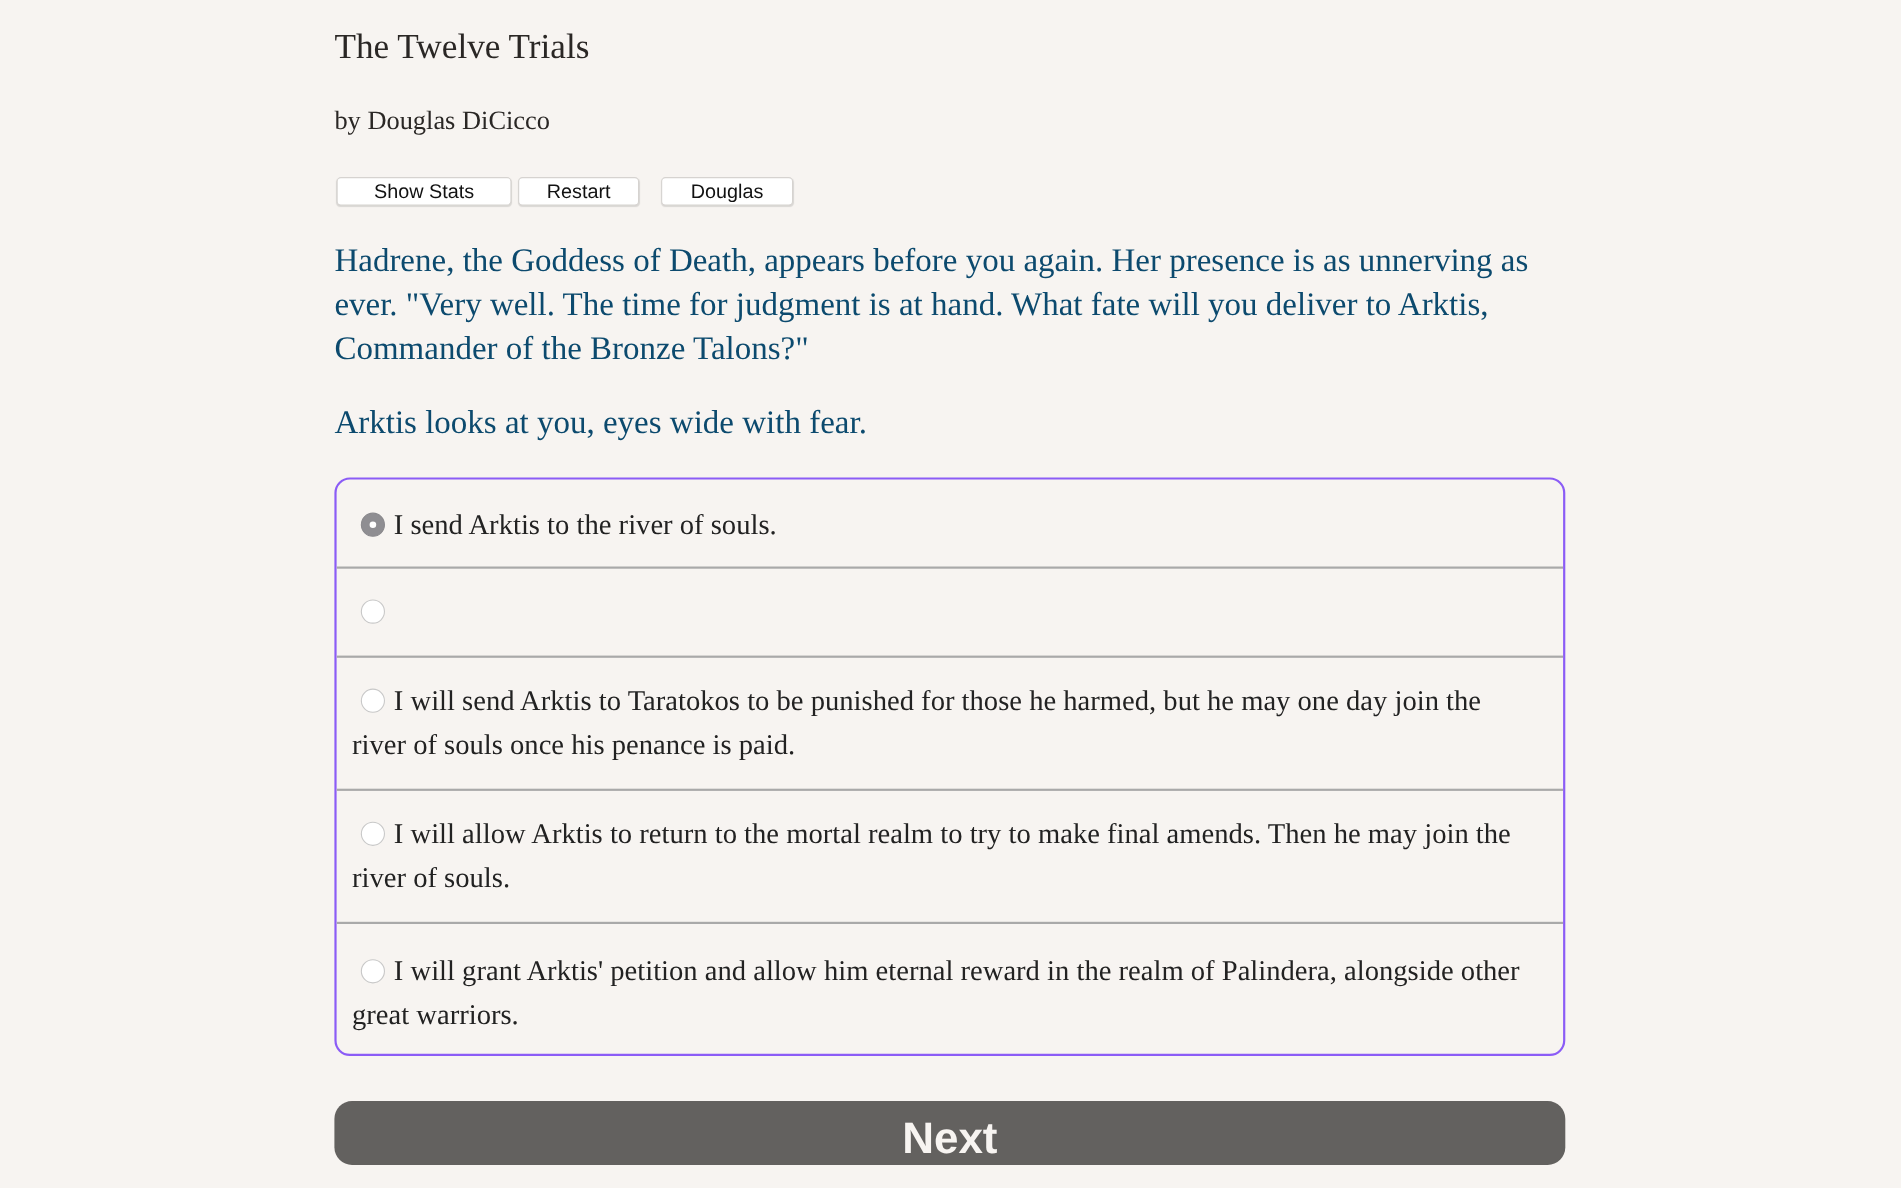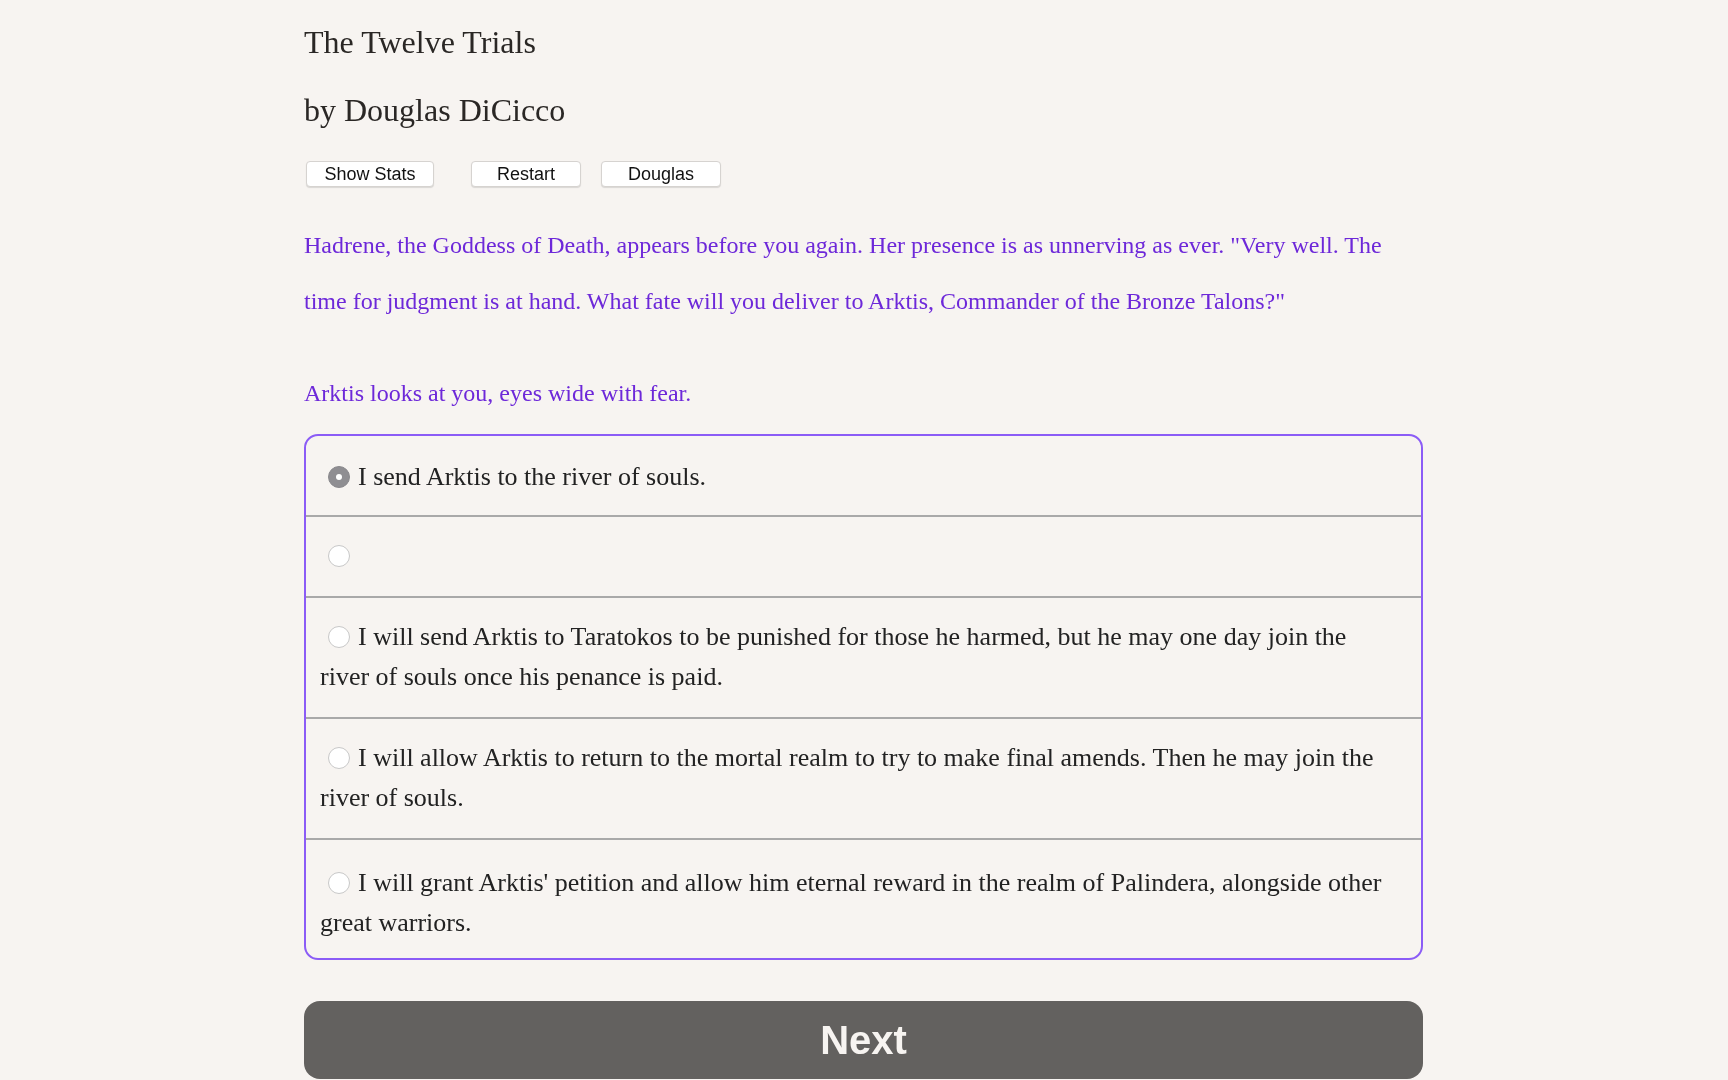--- a/index.html
+++ b/index.html
@@ -4,30 +4,30 @@
 <style>
   html, body { margin:0; padding:0; }
   body {
     width:1728px; height:1080px; overflow:hidden;
     background:#f7f4f1;
     font-family:"DejaVu Serif","Liberation Serif",serif;
     color:#222;
   }
   .page { position:absolute; left:304px; top:0; width:1119px; }
   .title { position:absolute; left:0; top:16px; margin:0; font-weight:normal; font-size:32px; line-height:52px; color:#2a2725; white-space:nowrap; font-family:"Liberation Serif",serif; }
-  .author { position:absolute; left:0; top:90px; margin:0; font-weight:normal; font-size:32px; line-height:40px; color:#2a2725; white-space:nowrap; font-family:"Liberation Serif",serif; }
+  .author { position:absolute; left:0; top:90px; margin:0; font-weight:normal; font-size:24px; line-height:40px; color:#2a2725; white-space:nowrap; font-family:"Liberation Serif",serif; }
   .toolbar { position:absolute; left:2px; top:161px; height:26px; }
   .tbtn {
     position:absolute; top:0; height:26px; box-sizing:border-box;
     background:#fff; border:1px solid #d6d3d0; border-radius:4px;
     box-shadow:0 1px 1px rgba(0,0,0,0.12);
     font-family:"Liberation Sans",sans-serif; font-size:18px; color:#111;
     text-align:center; line-height:24px; padding:0; cursor:pointer;
   }
-  .para { position:absolute; left:0; margin:0; font-size:24px; line-height:56px; width:1119px; font-family:"Liberation Serif",serif; color:#6d28d9; }
+  .para { position:absolute; left:0; margin:0; font-size:30px; line-height:40px; width:1119px; font-family:"Liberation Serif",serif; color:#0c4a6e; }
   .choices {
     position:absolute; left:0; top:434px; width:1119px; height:526px; box-sizing:border-box;
     border:2px solid #8b5cf6; border-radius:14px; overflow:hidden;
   }
   .choice {
     position:absolute; left:0; width:1115px; box-sizing:border-box;
     padding:0 24px 0 14px; font-size:26px; line-height:40px;
     font-family:"Liberation Serif",serif; color:#222; cursor:pointer;
   }
   .choice.div { border-top:2px solid #a9a9a9; }
@@ -35,35 +35,35 @@
     display:inline-block; width:22px; height:22px; border-radius:50%;
     box-sizing:border-box; border:1px solid #c8c8c8; background:#fff;
     vertical-align:-3px; margin:0 8px 0 8px; position:relative;
   }
   .radio.checked { background:#8f8e92; border-color:#8a898d; }
   .radio.checked::after {
     content:""; position:absolute; left:7px; top:7px; width:6px; height:6px;
     border-radius:50%; background:#fff;
   }
   .next {
-    position:absolute; left:0; top:1001px; width:1119px; height:78px;
+    position:absolute; left:0; top:1001px; width:1119px; height:58px;
     background:#63615f; border:none; border-radius:16px; color:#f7f4f1;
     font-family:"Liberation Sans",sans-serif; font-weight:bold; font-size:40px;
     text-align:center; line-height:69px; cursor:pointer; padding:0;
   }
 </style>
 </head>
 <body>
 
 <div class="page">
   <h1 class="title">The Twelve Trials</h1>
   <h2 class="author">by Douglas DiCicco</h2>
 
   <div class="toolbar">
-    <button class="tbtn" style="left:0;width:128px;">Show Stats</button>
+    <button class="tbtn" style="left:0;width:159px;">Show Stats</button>
     <button class="tbtn" style="left:165px;width:110px;">Restart</button>
     <button class="tbtn" style="left:295px;width:120px;">Douglas</button>
   </div>
 
   <p class="para" style="top:217px;">Hadrene, the Goddess of Death, appears before you again. Her presence is as unnerving as ever. "Very well. The time for judgment is at hand. What fate will you deliver to Arktis, Commander of the Bronze Talons?"</p>
   <p class="para" style="top:365px;">Arktis looks at you, eyes wide with fear.</p>
 
   <div class="choices">
     <label class="choice" style="top:0;height:81px;padding-top:21px;">
       <span class="radio checked"></span><span>I send Arktis to the river of souls.</span>

